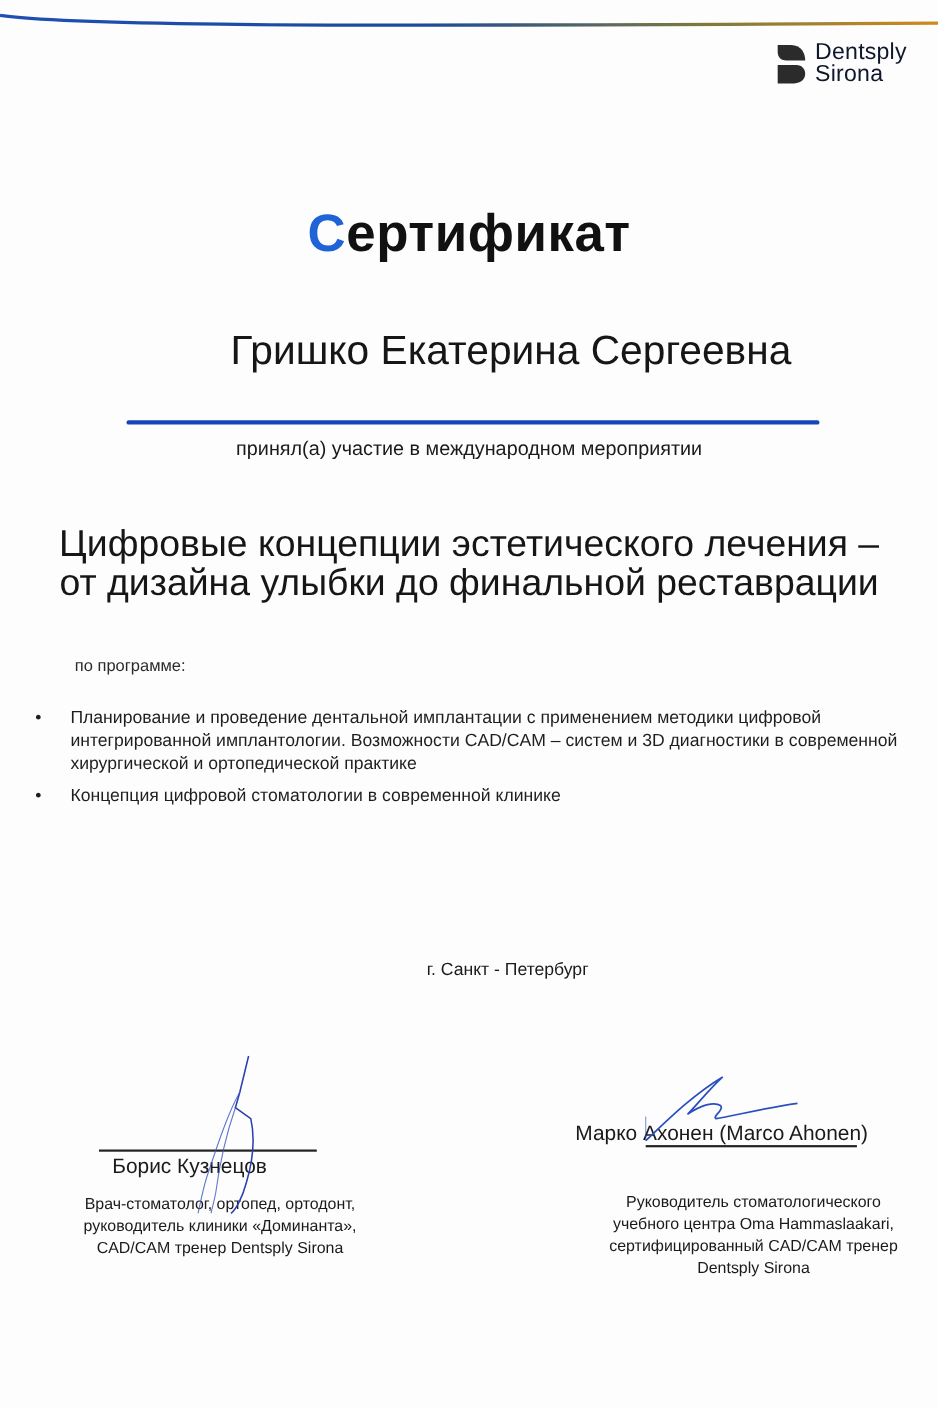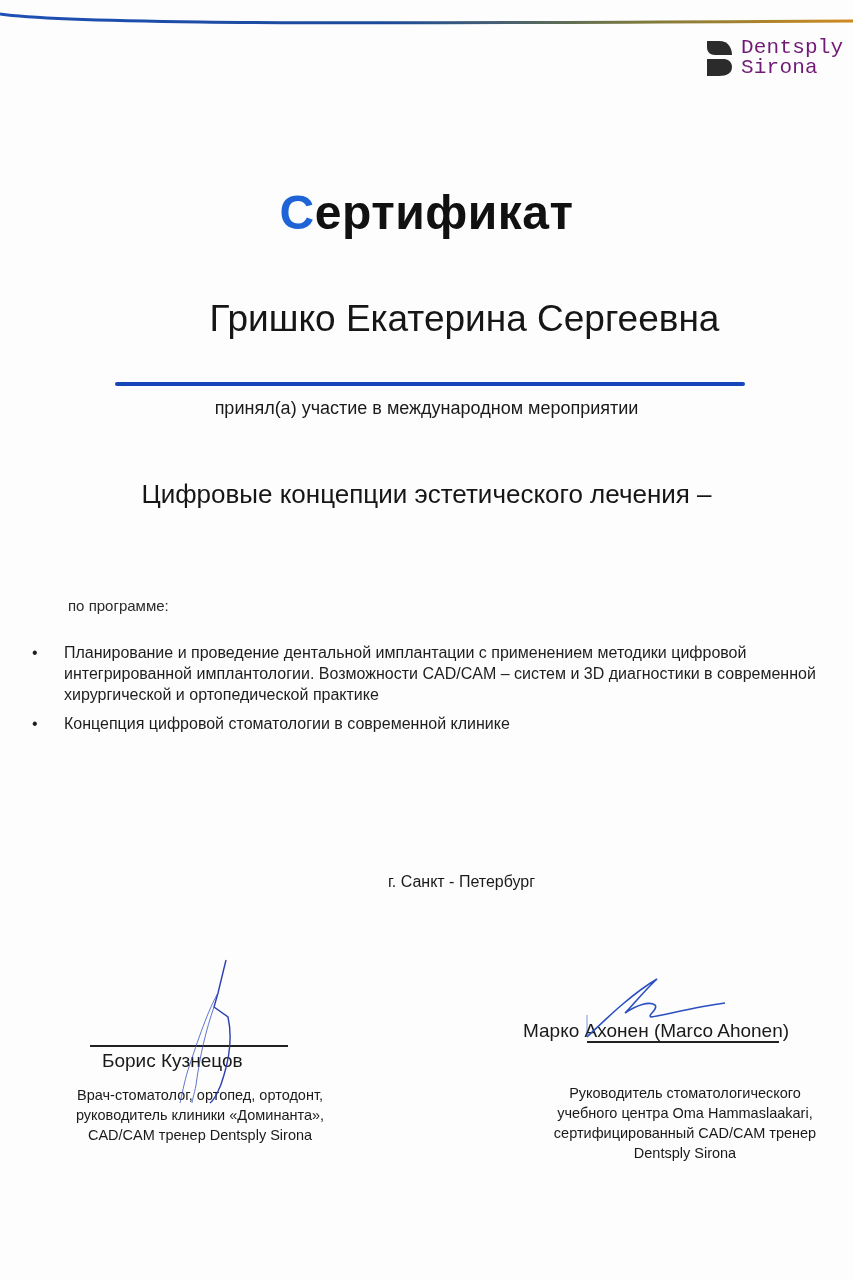--- a/index.html
+++ b/index.html
@@ -10,43 +10,43 @@
     color: #1a1a1a;
   }
   .top-line {
     position: absolute; left: 0; top: 12px; width: 853px; height: 18px;
   }
   .logo {
     position: absolute; left: 705px; top: 38px; display: flex; align-items: center;
   }
   .logo-mark { width: 28px; height: 38px; margin-right: 8px; }
   .logo-text {
-    font-family: Liberation Mono, monospace; font-size: 21px; line-height: 20px;
-    color: #701a75; letter-spacing: 0.2px;
+    font-family: Liberation Sans, sans-serif; font-size: 21px; line-height: 20px;
+    color: #0f172a; letter-spacing: 0.2px;
   }
   .title {
     position: absolute; left: 0; width: 853px; top: 185px; text-align: center;
     font-size: 48px; font-weight: bold; color: #111; letter-spacing: 0.5px;
   }
   .title .first { color: #1f64d6; }
   .name {
     position: absolute; left: 0; width: 853px; top: 298px; text-align: center;
     font-size: 37px; color: #161616; padding-left: 38px;
   }
   .name-rule {
     position: absolute; left: 115px; top: 382px; width: 630px; height: 4px;
     background: #1746b8; border-radius: 2px;
   }
   .participation {
     position: absolute; left: 0; width: 853px; top: 398px; text-align: center;
     font-size: 18px; color: #1a1a1a;
   }
   .event-title {
     position: absolute; left: 0; width: 853px; top: 476px; text-align: center;
-    font-size: 26px; line-height: 36px; color: #161616;
+    font-size: 34px; line-height: 36px; color: #161616;
   }
   .program-label {
     position: absolute; left: 68px; top: 597px; font-size: 15px; color: #2a2a2a;
   }
   .program-list {
     position: absolute; left: 32px; top: 642px; width: 800px; margin: 0; padding: 0; list-style: none;
     font-size: 16px; line-height: 21px; color: #1e1e1e;
   }
   .program-list li { position: relative; padding-left: 32px; margin-bottom: 8px; }
   .program-list li .bullet { position: absolute; left: 0; top: 0; }
@@ -94,20 +94,21 @@
   <span class="first">С</span><span>ертификат</span>
 </div>
 
 <div class="name">Гришко Екатерина Сергеевна</div>
 <div class="name-rule"></div>
 
 <div class="participation">принял(а) участие в международном мероприятии</div>
 
 <div class="event-title">
   <div>Цифровые концепции эстетического лечения –</div>
+  <div>от дизайна улыбки до финальной реставрации</div>
 </div>
 
 <div class="program-label">по программе:</div>
 <ul class="program-list">
   <li>
     <span class="bullet">•</span>
     <span>Планирование и проведение дентальной имплантации с применением методики цифровой интегрированной имплантологии. Возможности CAD/CAM – систем и 3D диагностики в современной хирургической и ортопедической практике</span>
   </li>
   <li>
     <span class="bullet">•</span>

